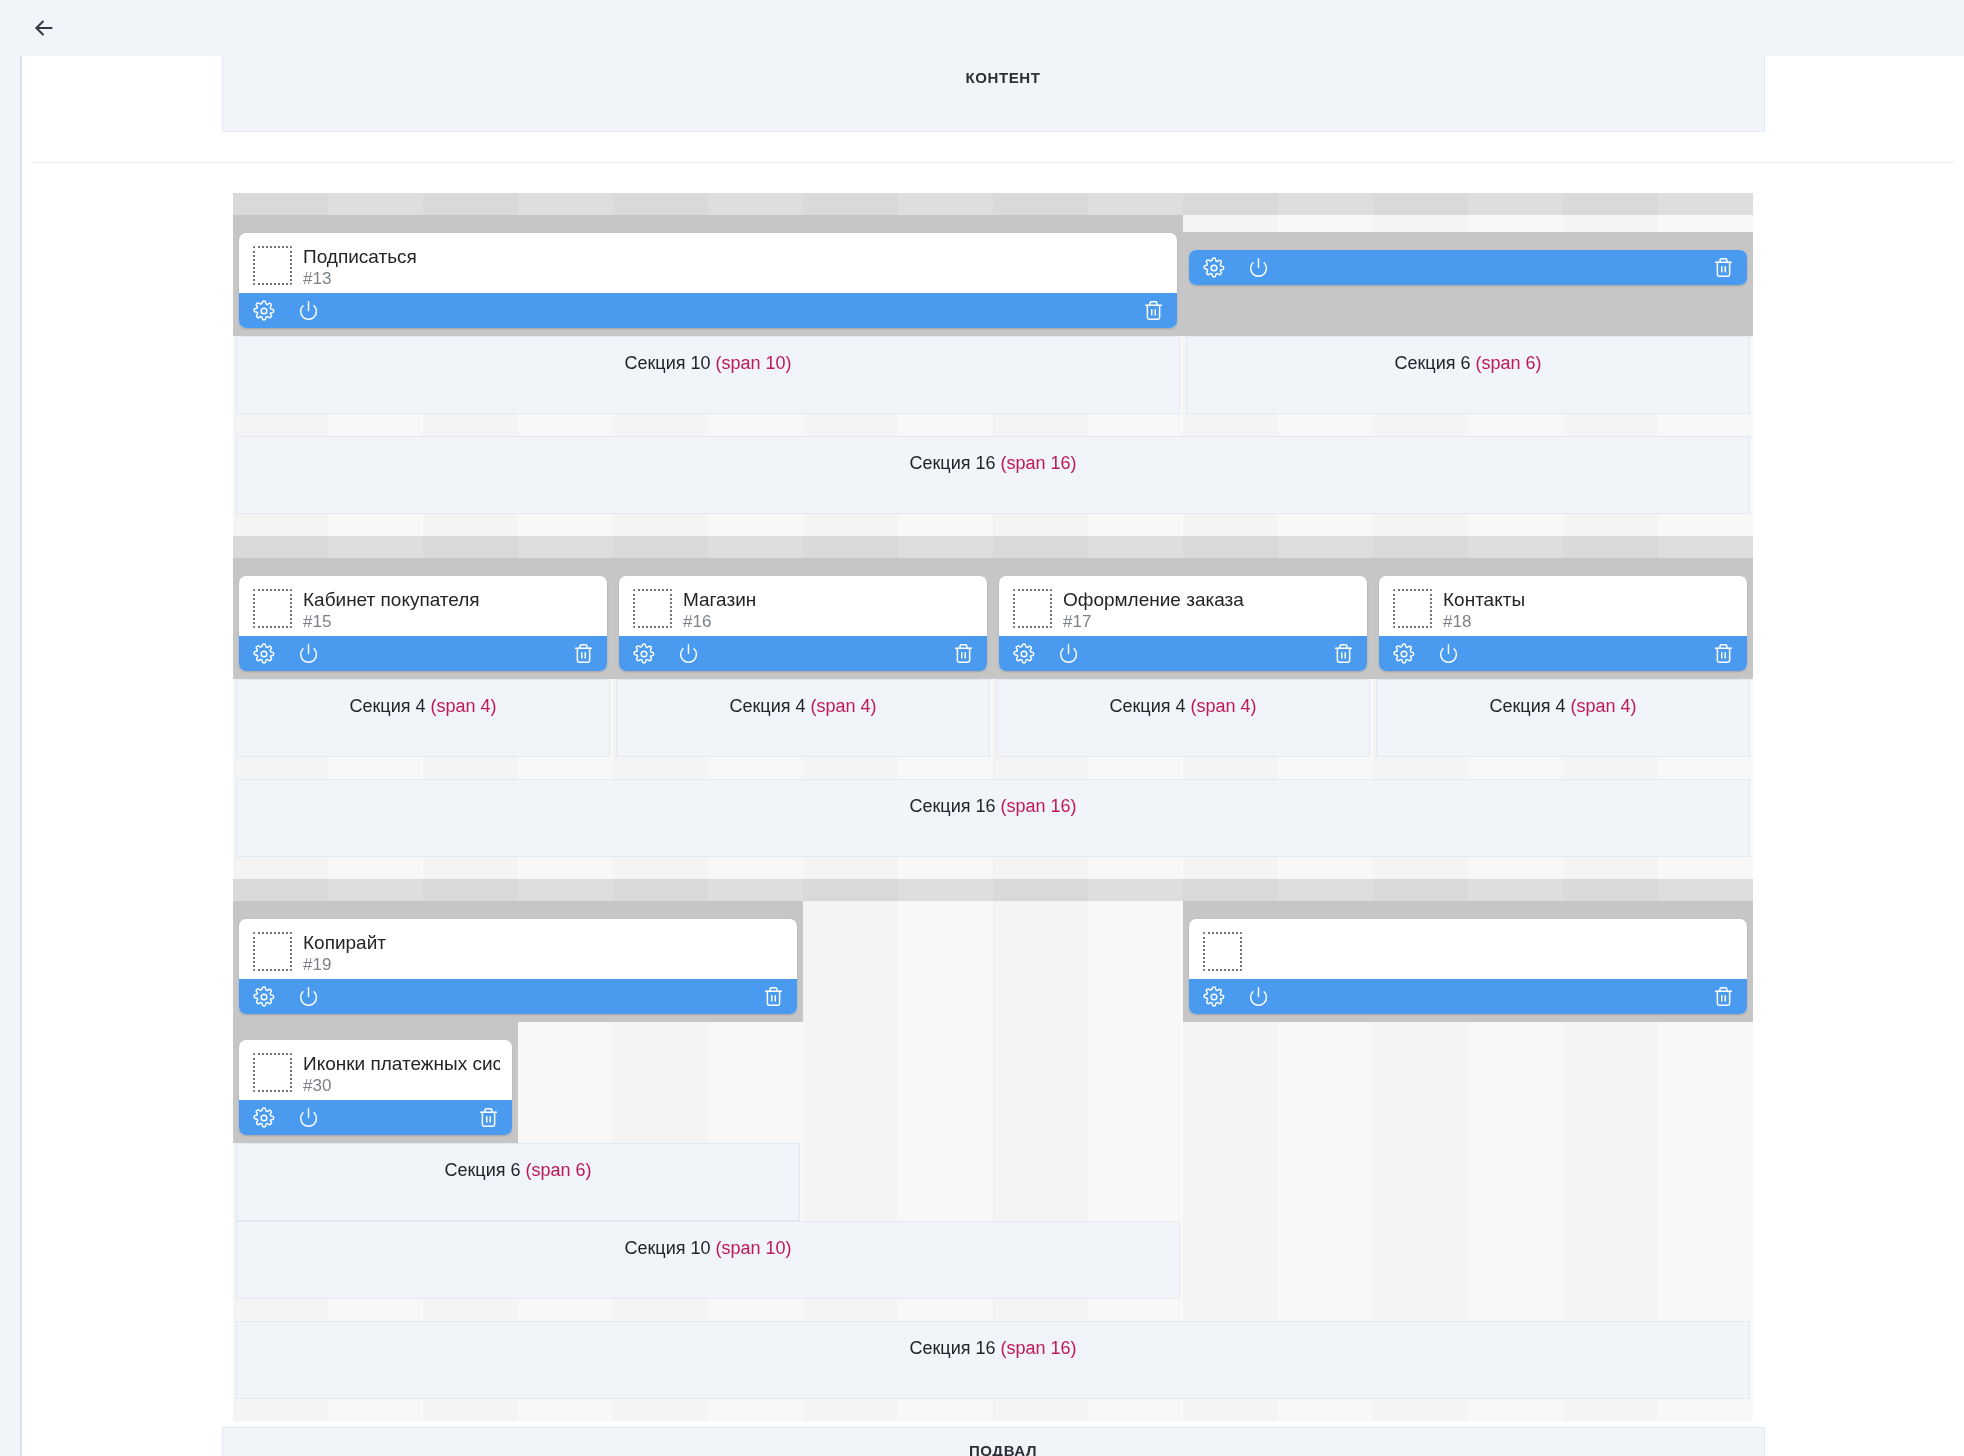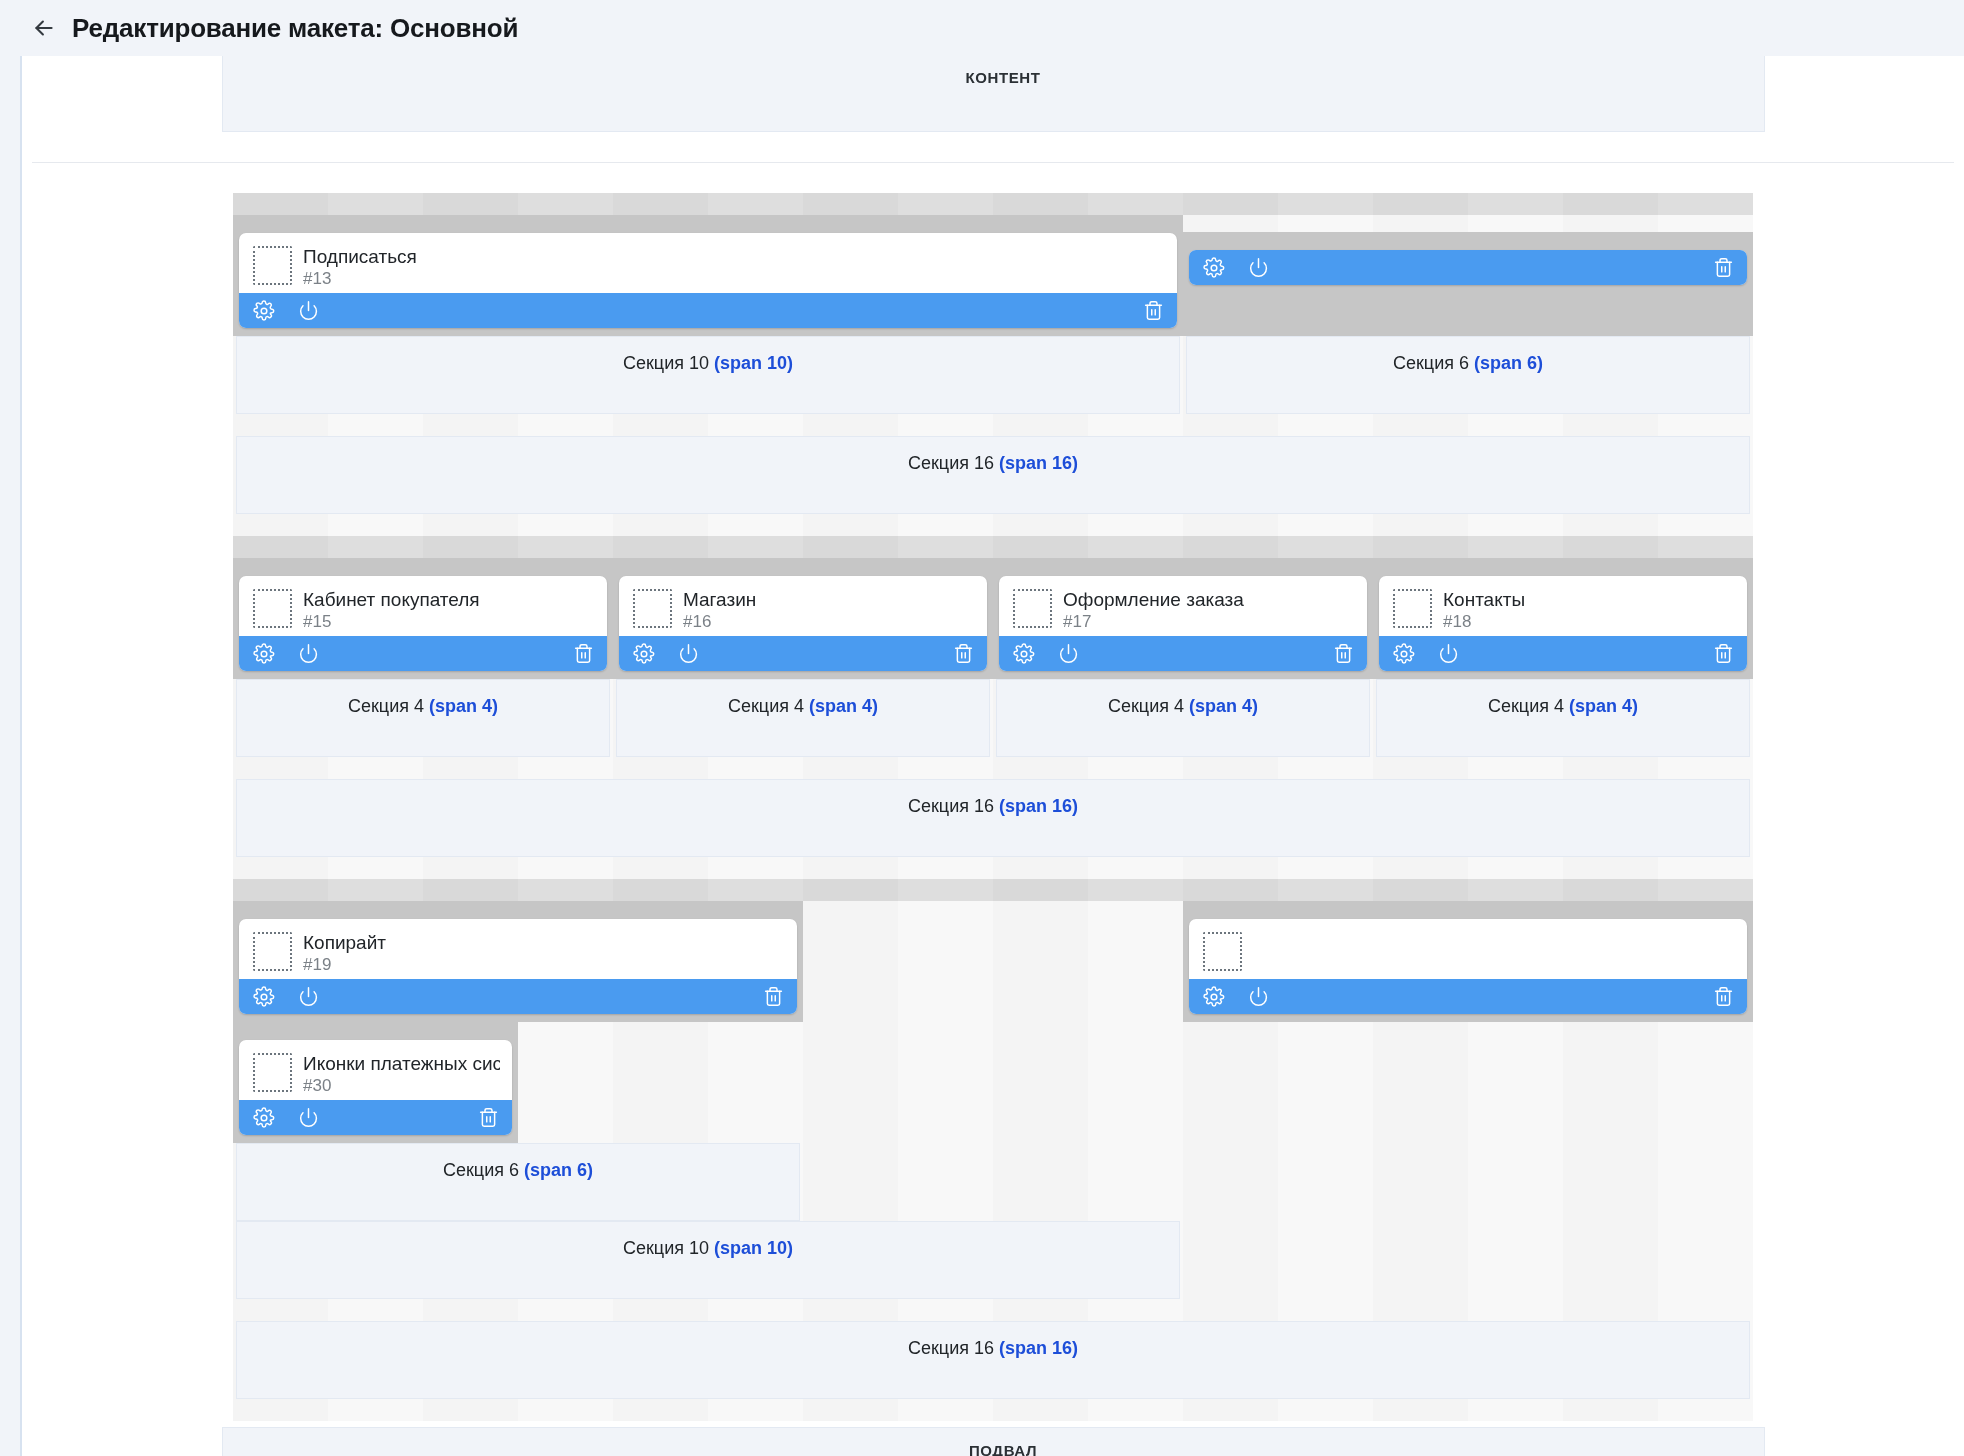--- a/index.html
+++ b/index.html
@@ -177,35 +177,34 @@
   }
   .secbox {
     background: #f1f4f9;
     border: 1px solid #e3e9f2;
     height: 78px;
     text-align: center;
     padding-top: 16px;
     margin: 0 3px;
   }
   .sec-label { font-size: 18px; color: #212529; white-space: nowrap; }
-  .sec-span  { color: #1d4ed8; font-weight: bold; }
+  .sec-span  { color: #be185d; }
 
   .spacer-band { height: 22px; }
 </style>
 </head>
 <body>
 
 <div class="topbar">
   <span class="back-arrow">
     <svg width="26" height="26" viewBox="0 0 24 24" fill="none" stroke="currentColor" stroke-width="1.9" stroke-linecap="round" stroke-linejoin="round">
       <path d="M19 12H5"></path>
         <path d="M11 18l-6-6 6-6"></path>
     </svg>
   </span>
-  <span class="topbar-title">Редактирование макета: Основной</span>
 </div>
 
 <div class="panel">
 
   <div class="band band-content">
     <span class="band-label">КОНТЕНТ</span>
   </div>
 
   <div class="panel-divider"></div>
 

